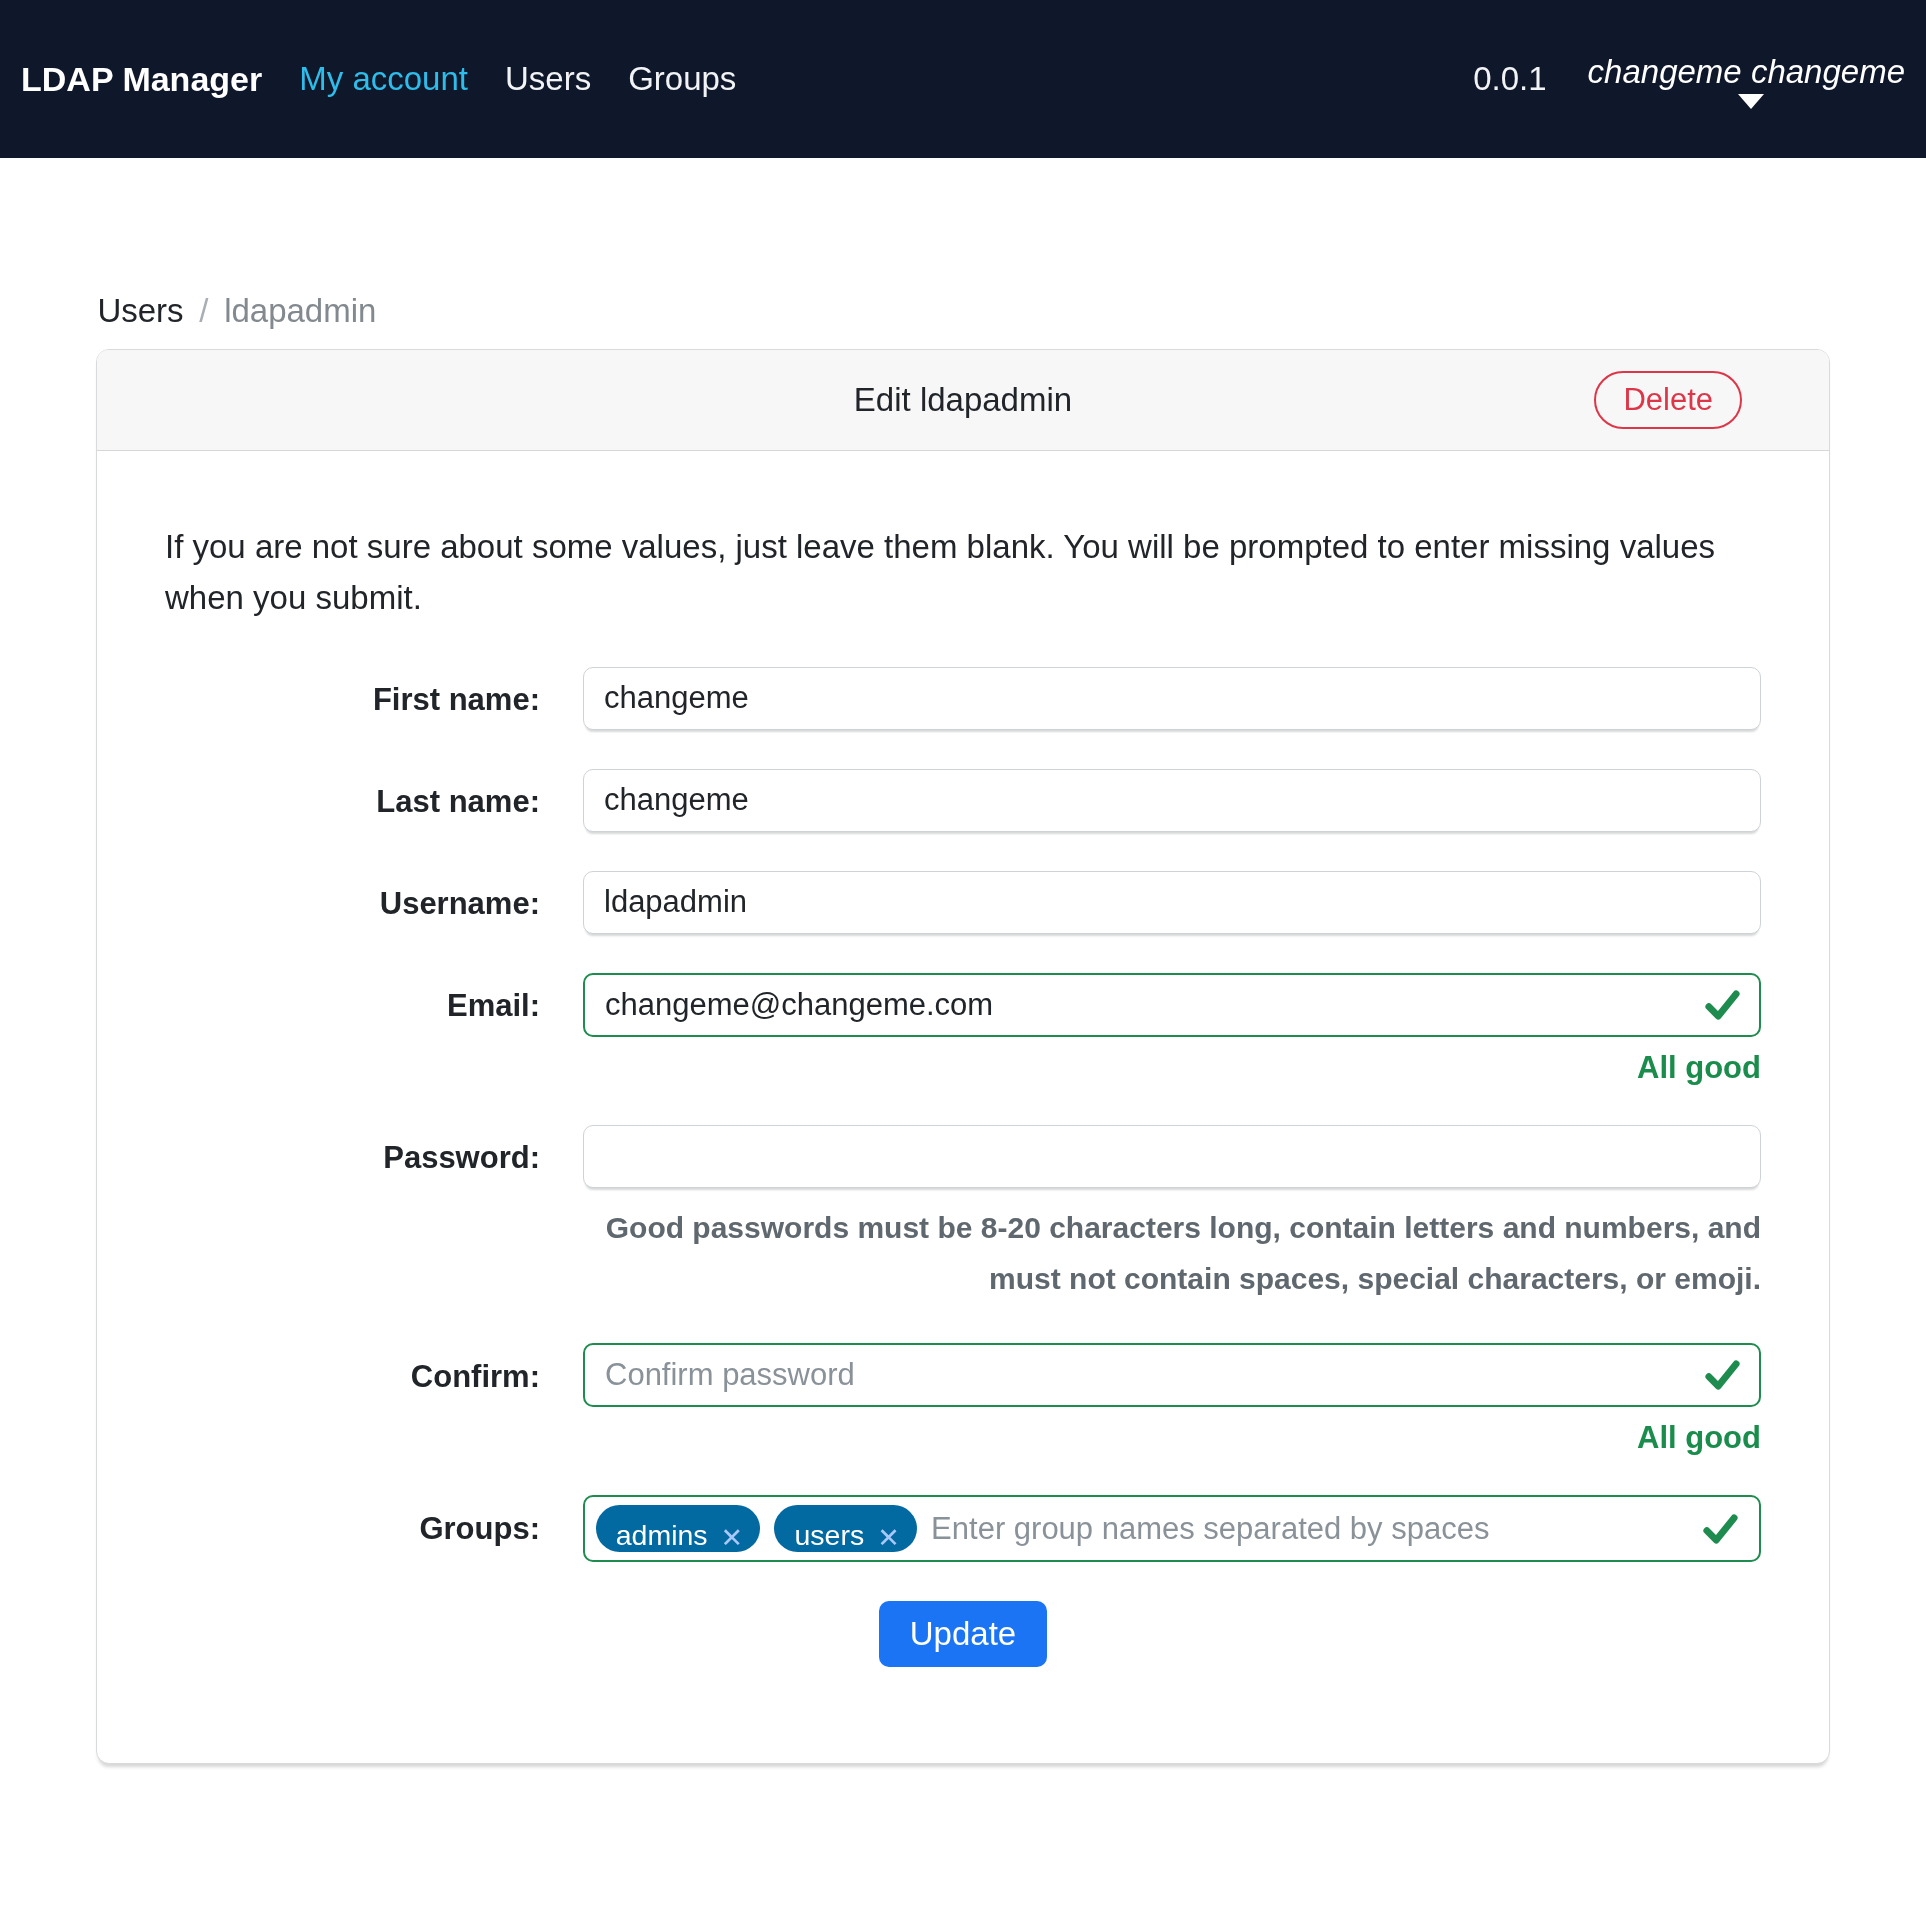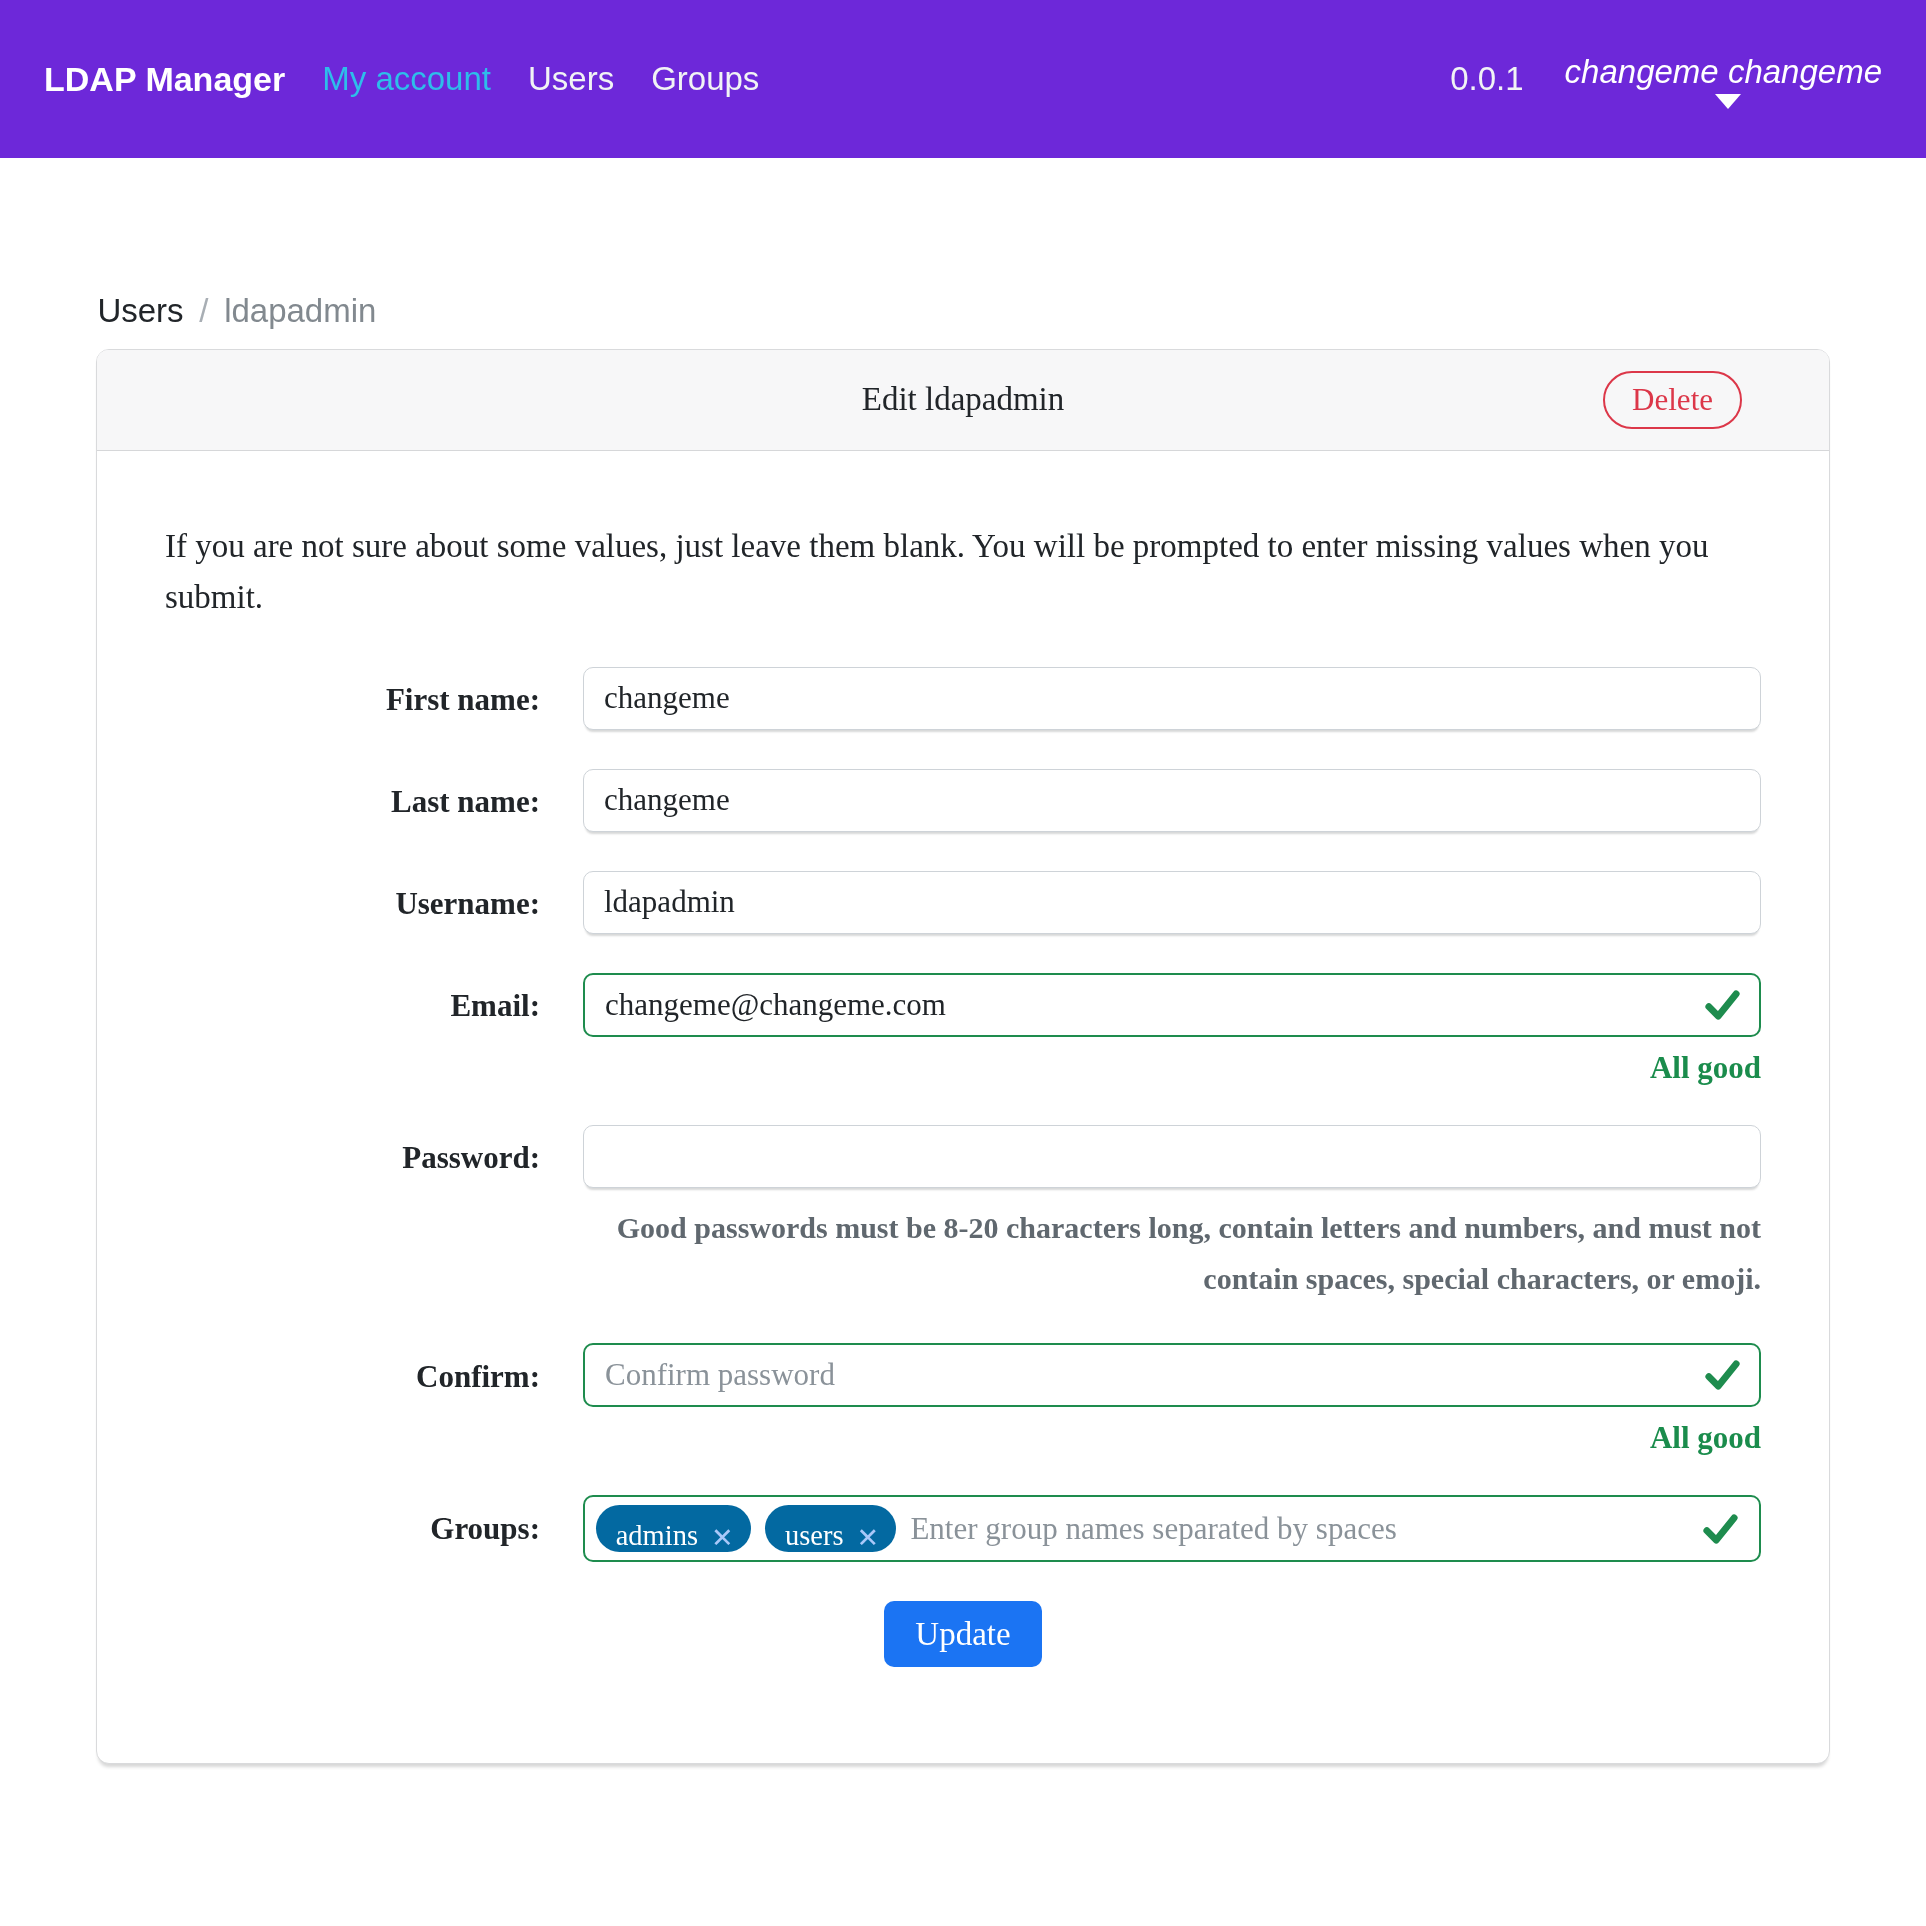--- a/index.html
+++ b/index.html
@@ -7,24 +7,24 @@
     width:1926px;height:1926px;
     background:#ffffff;
     font-family:"Liberation Sans","DejaVu Sans",sans-serif;
     color:#212529;
     overflow:hidden;
     -webkit-font-smoothing:antialiased;
   }
   
   .navbar{
     height:158px;
-    background:#6d28d9;
-    display:flex;
-    align-items:center;
-    padding:0 44px;
+    background:#0f172a;
+    display:flex;
+    align-items:center;
+    padding:0 21px;
     box-sizing:border-box;
   }
   .brand{
     color:#ffffff;
     font-weight:bold;
     font-size:34px;
     cursor:pointer;
     white-space:nowrap;
   }
   .nav-links{display:flex;align-items:center;}
@@ -71,21 +71,20 @@
   }
   .crumb-parent{color:#212529;cursor:pointer;}
   .crumb-sep{color:#a8aeb4;margin:0 15.7px;}
   .crumb-current{color:#82898f;}
   
   .card{
     border:1.4px solid #d9dadc;
     border-radius:13px;
     background:#ffffff;
     box-shadow:0 4.3px 3.6px -2.1px rgba(0,0,0,.16);
-    font-family:Liberation Serif, serif;
   }
   .card-header{
     position:relative;
     height:100px;
     background:#f7f7f8;
     border-bottom:1.4px solid #d6d7d9;
     border-radius:11.4px 11.4px 0 0;
     display:flex;
     align-items:center;
     justify-content:center;

